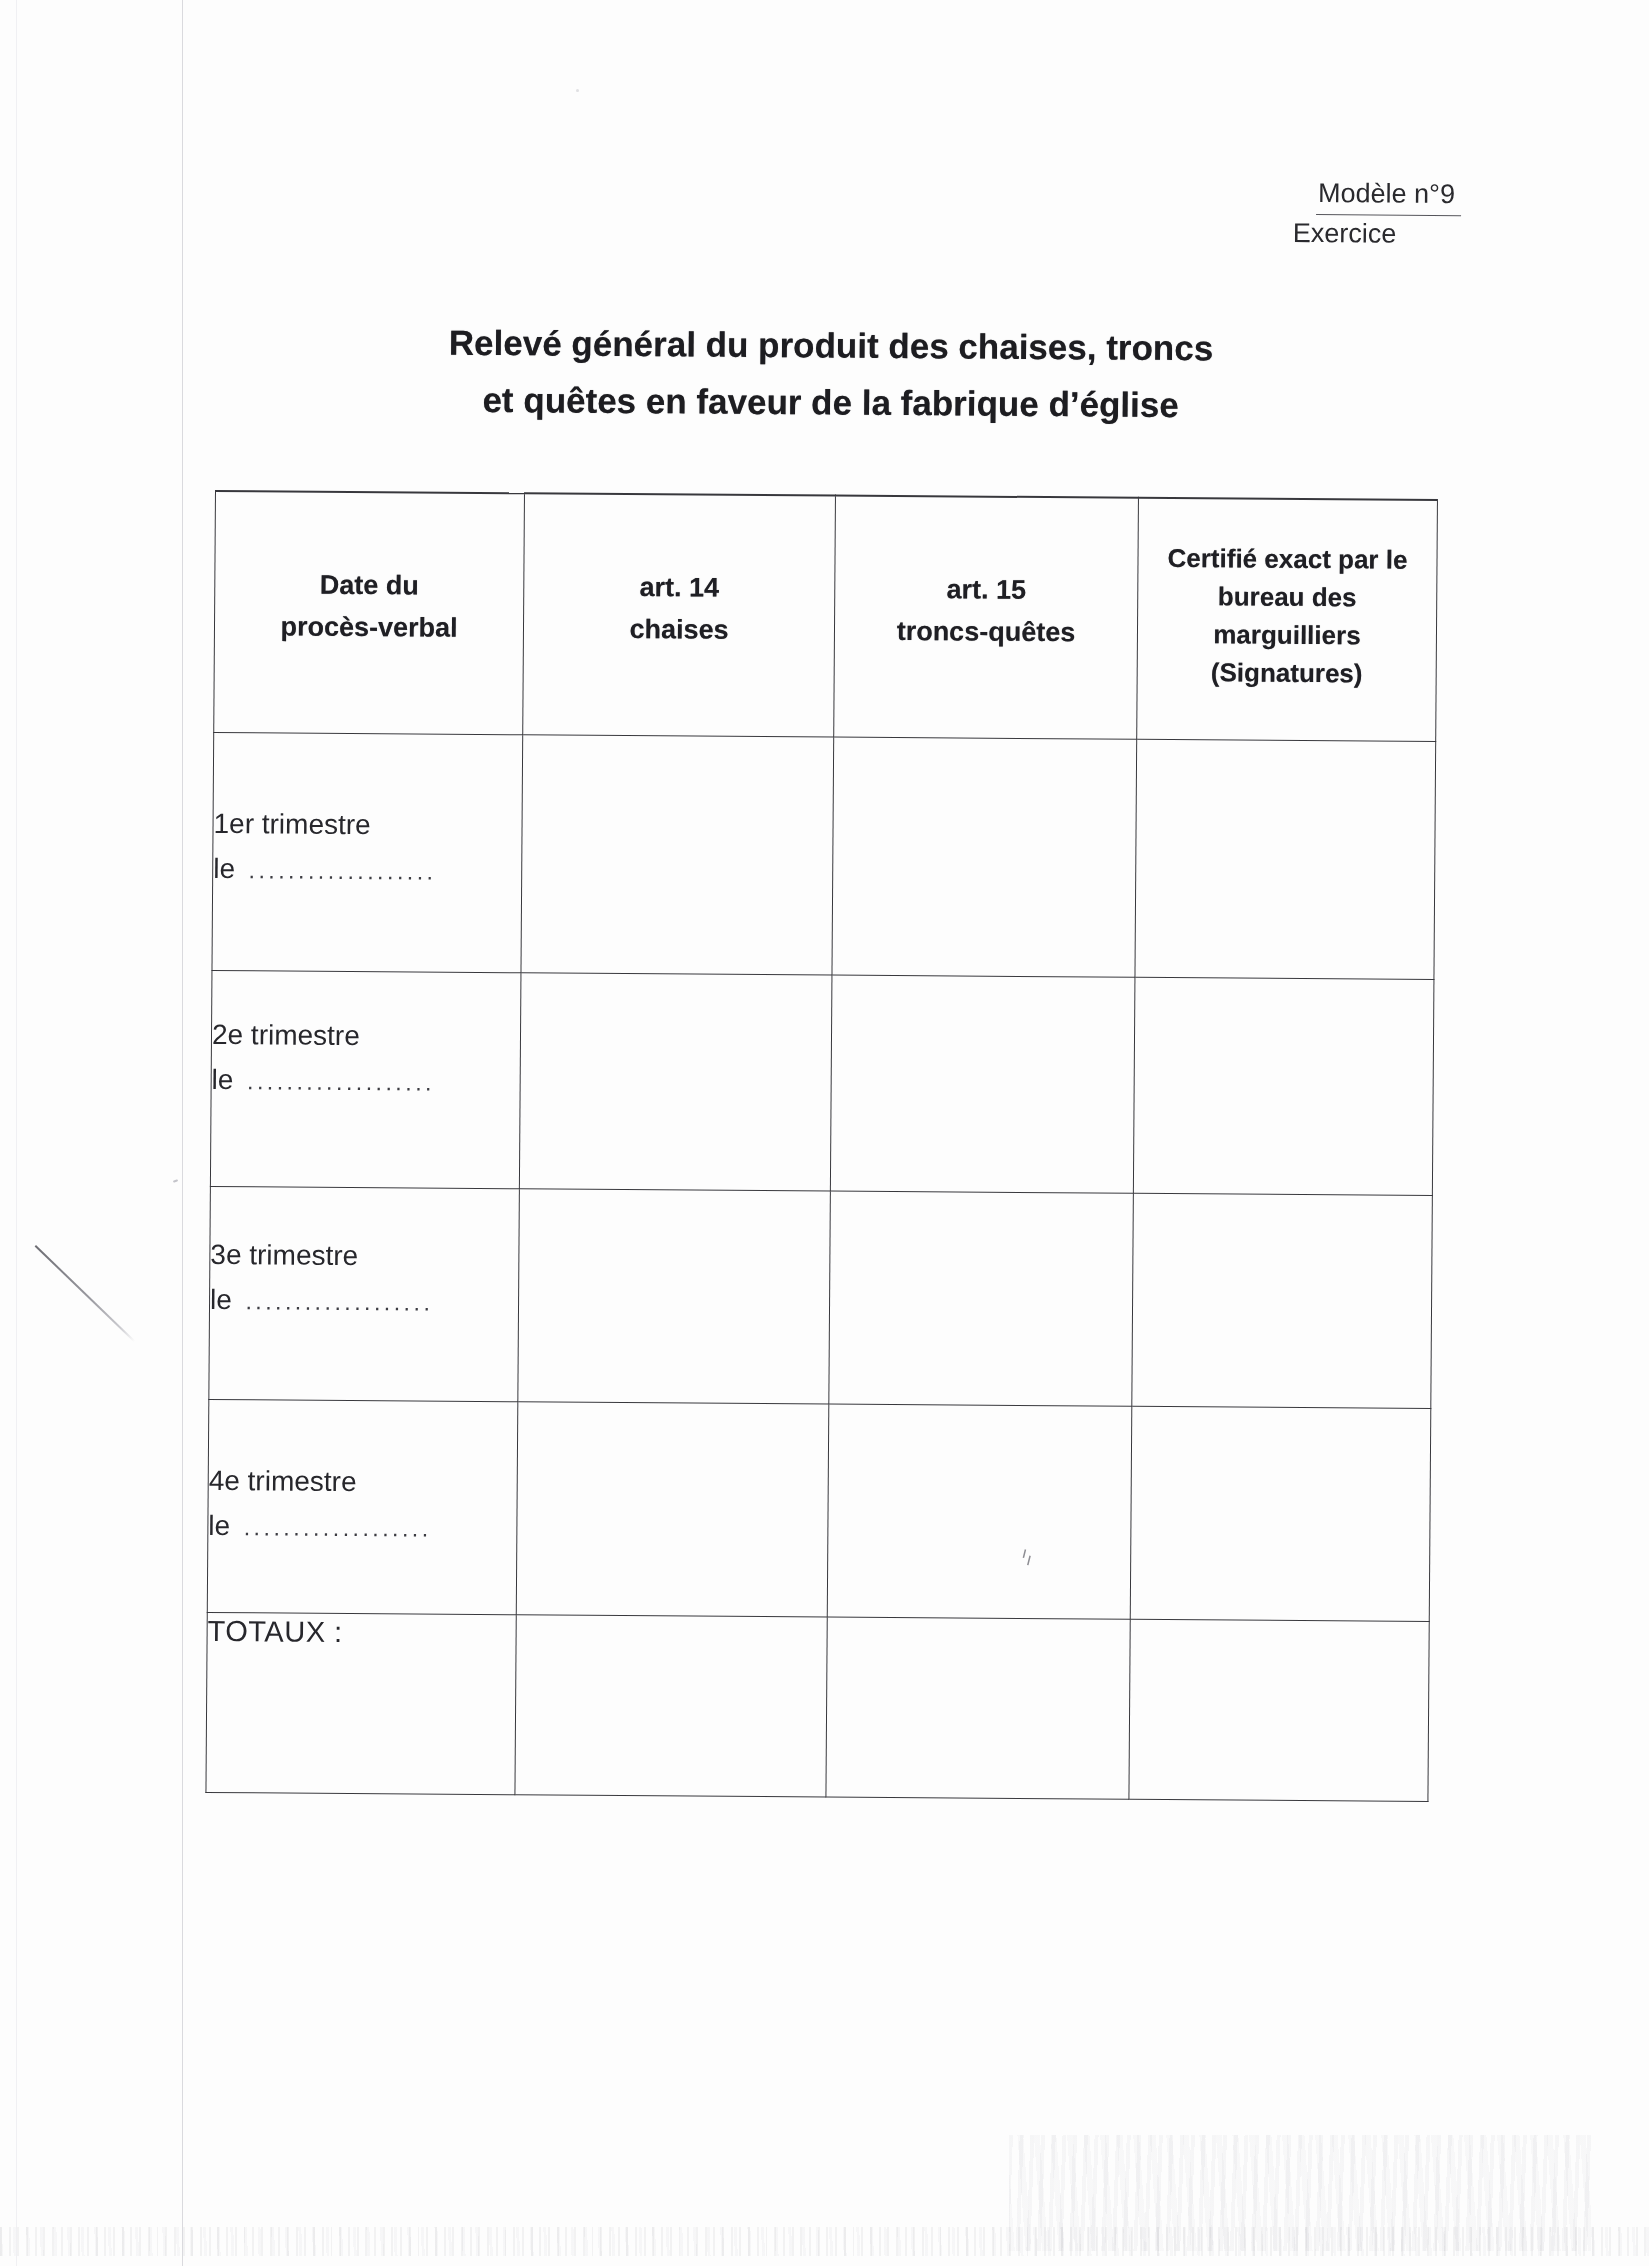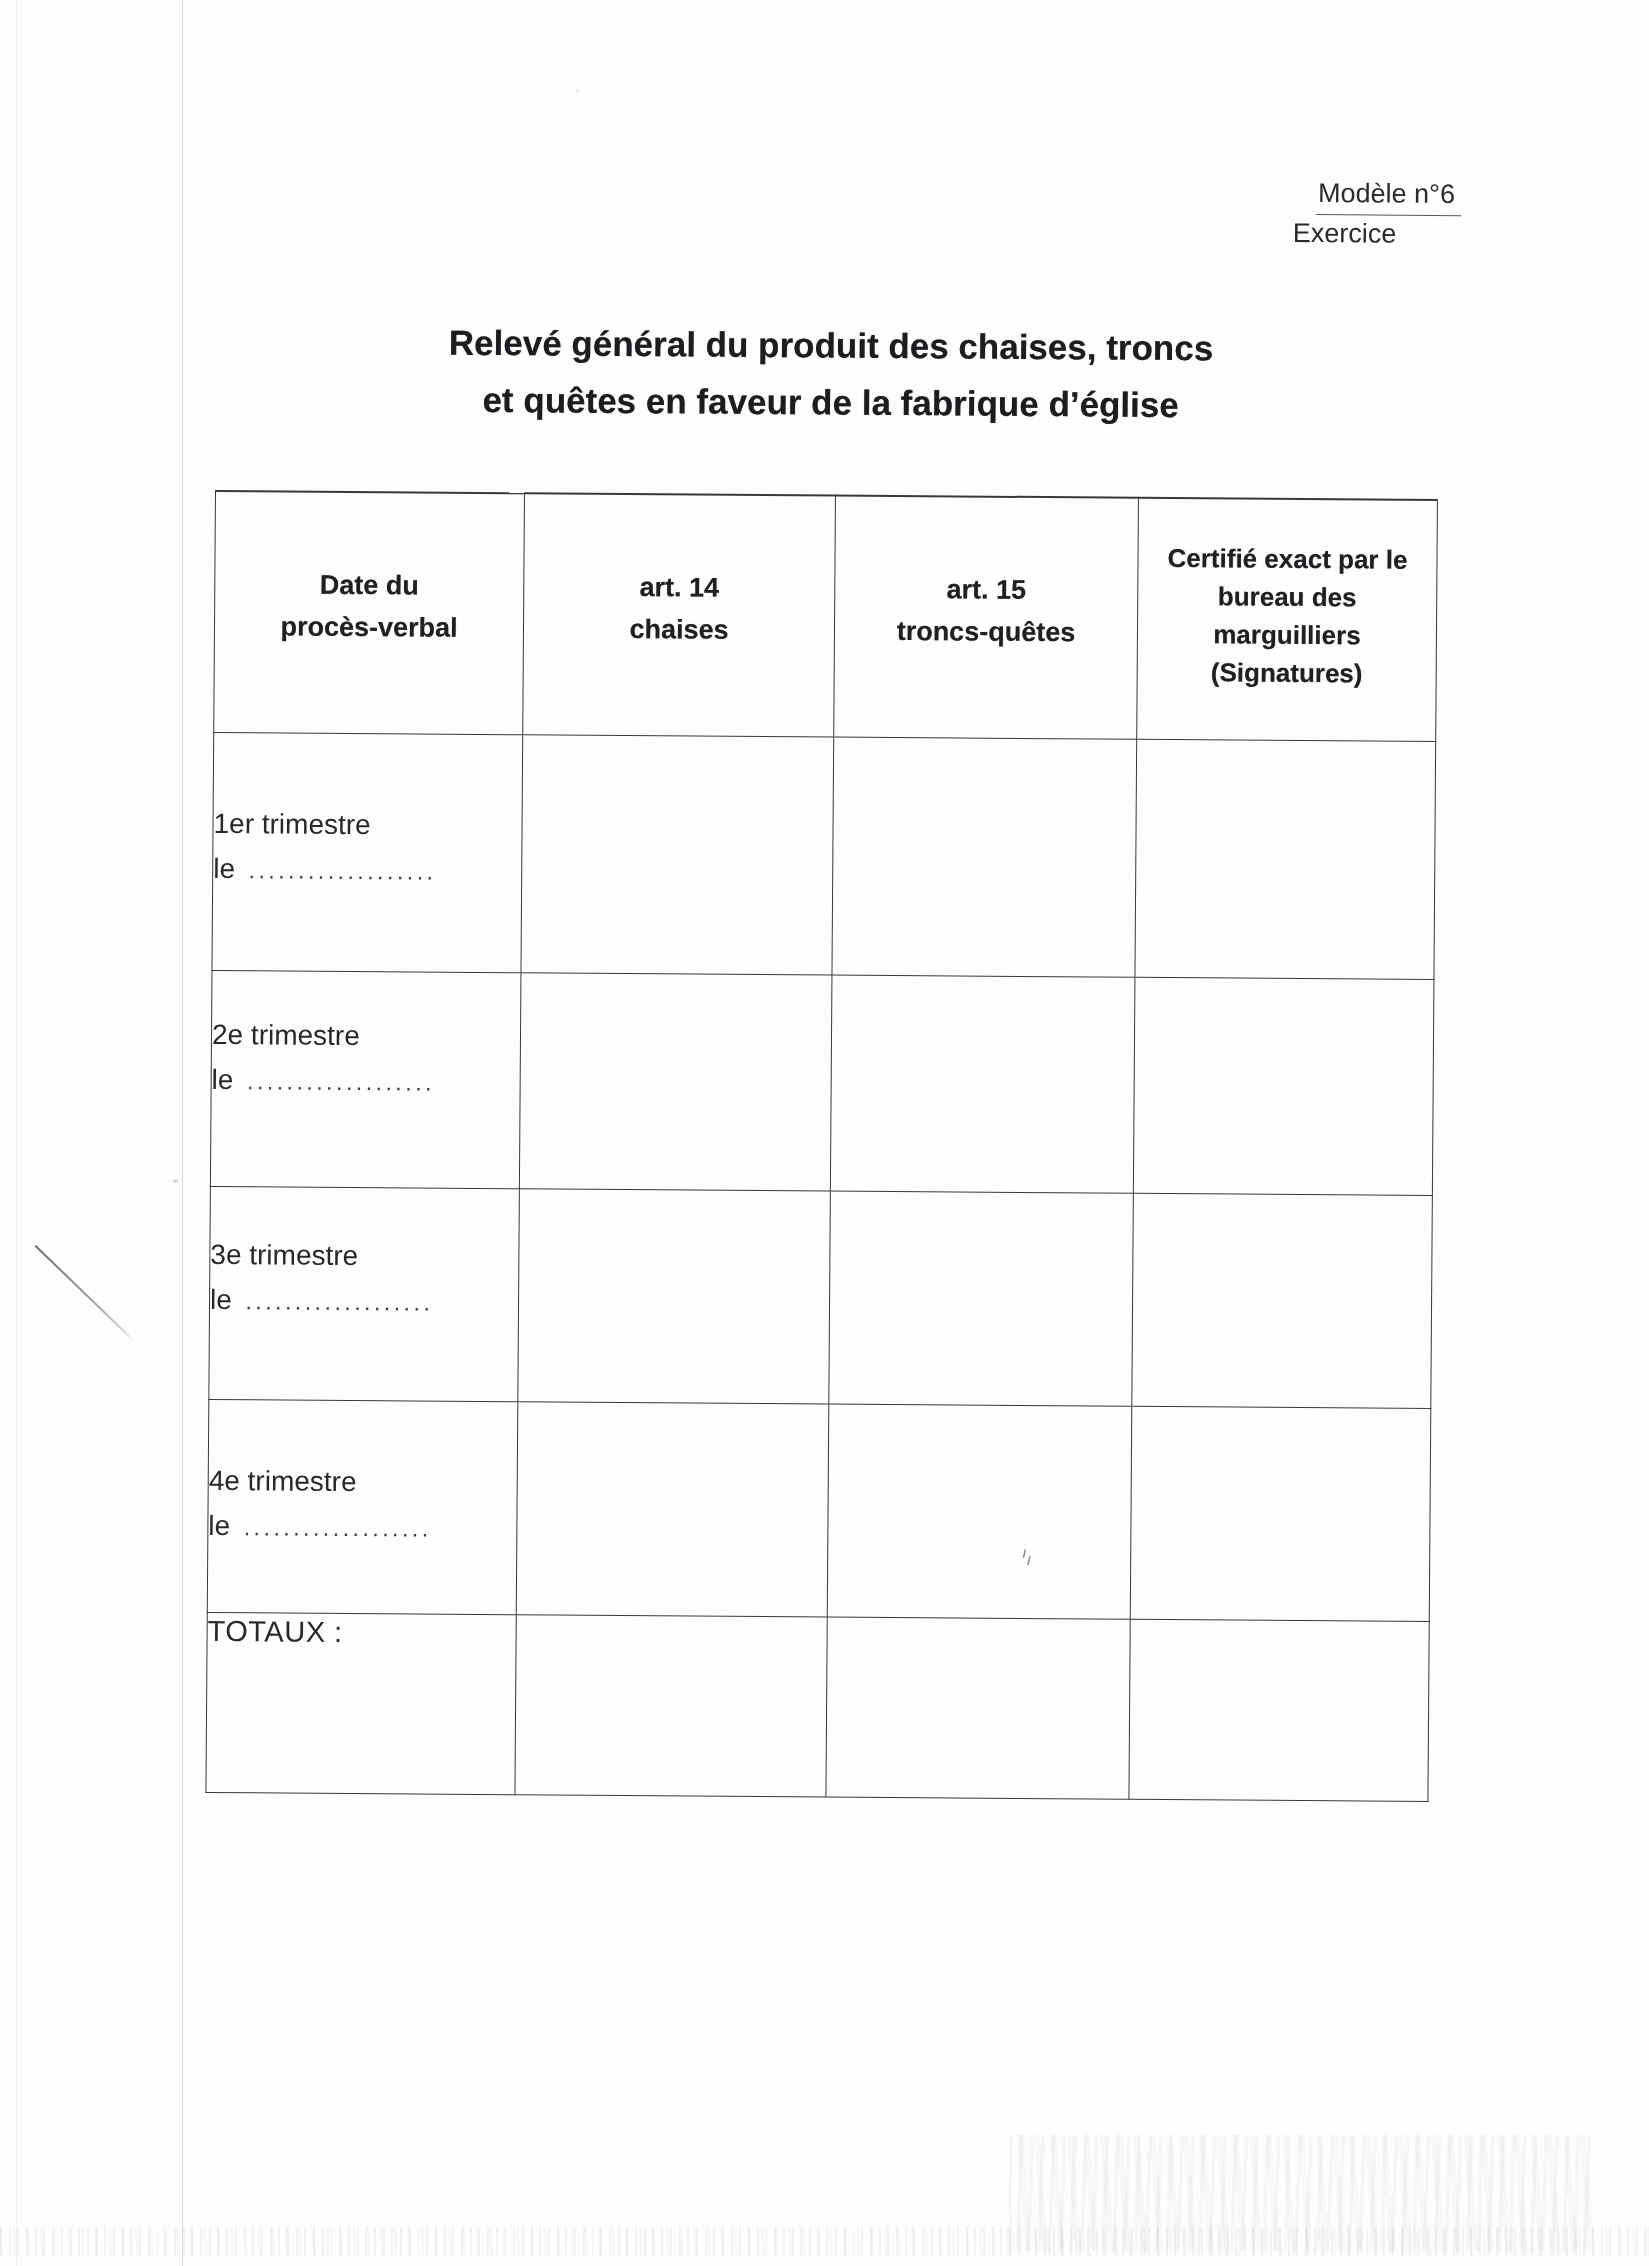--- a/index.html
+++ b/index.html
@@ -117,21 +117,21 @@
 <div class="scratch"></div>
 <div class="tiny-mark"></div>
 <div class="speck" style="left:173px; top:1180px; width:4.9px; height:1.9px; transform:rotate(-20deg)"></div>
 <div class="speck" style="left:576px; top:89px; width:2.9px; height:2.9px; opacity:.5"></div>
 <div class="bottom-noise"></div>
 <div class="corner-haze"></div>
 
 <div class="paper-content">
 
   <div class="corner-block">
-    <span class="model-label">Modèle n°6</span>
+    <span class="model-label">Modèle n°9</span>
     <span class="exercise-label">Exercice</span>
   </div>
 
   <div class="doc-title">
     <div>Relevé général du produit des chaises, troncs</div>
     <div>et quêtes en faveur de la fabrique d’église</div>
   </div>
 
   <table class="form">
     <colgroup>

